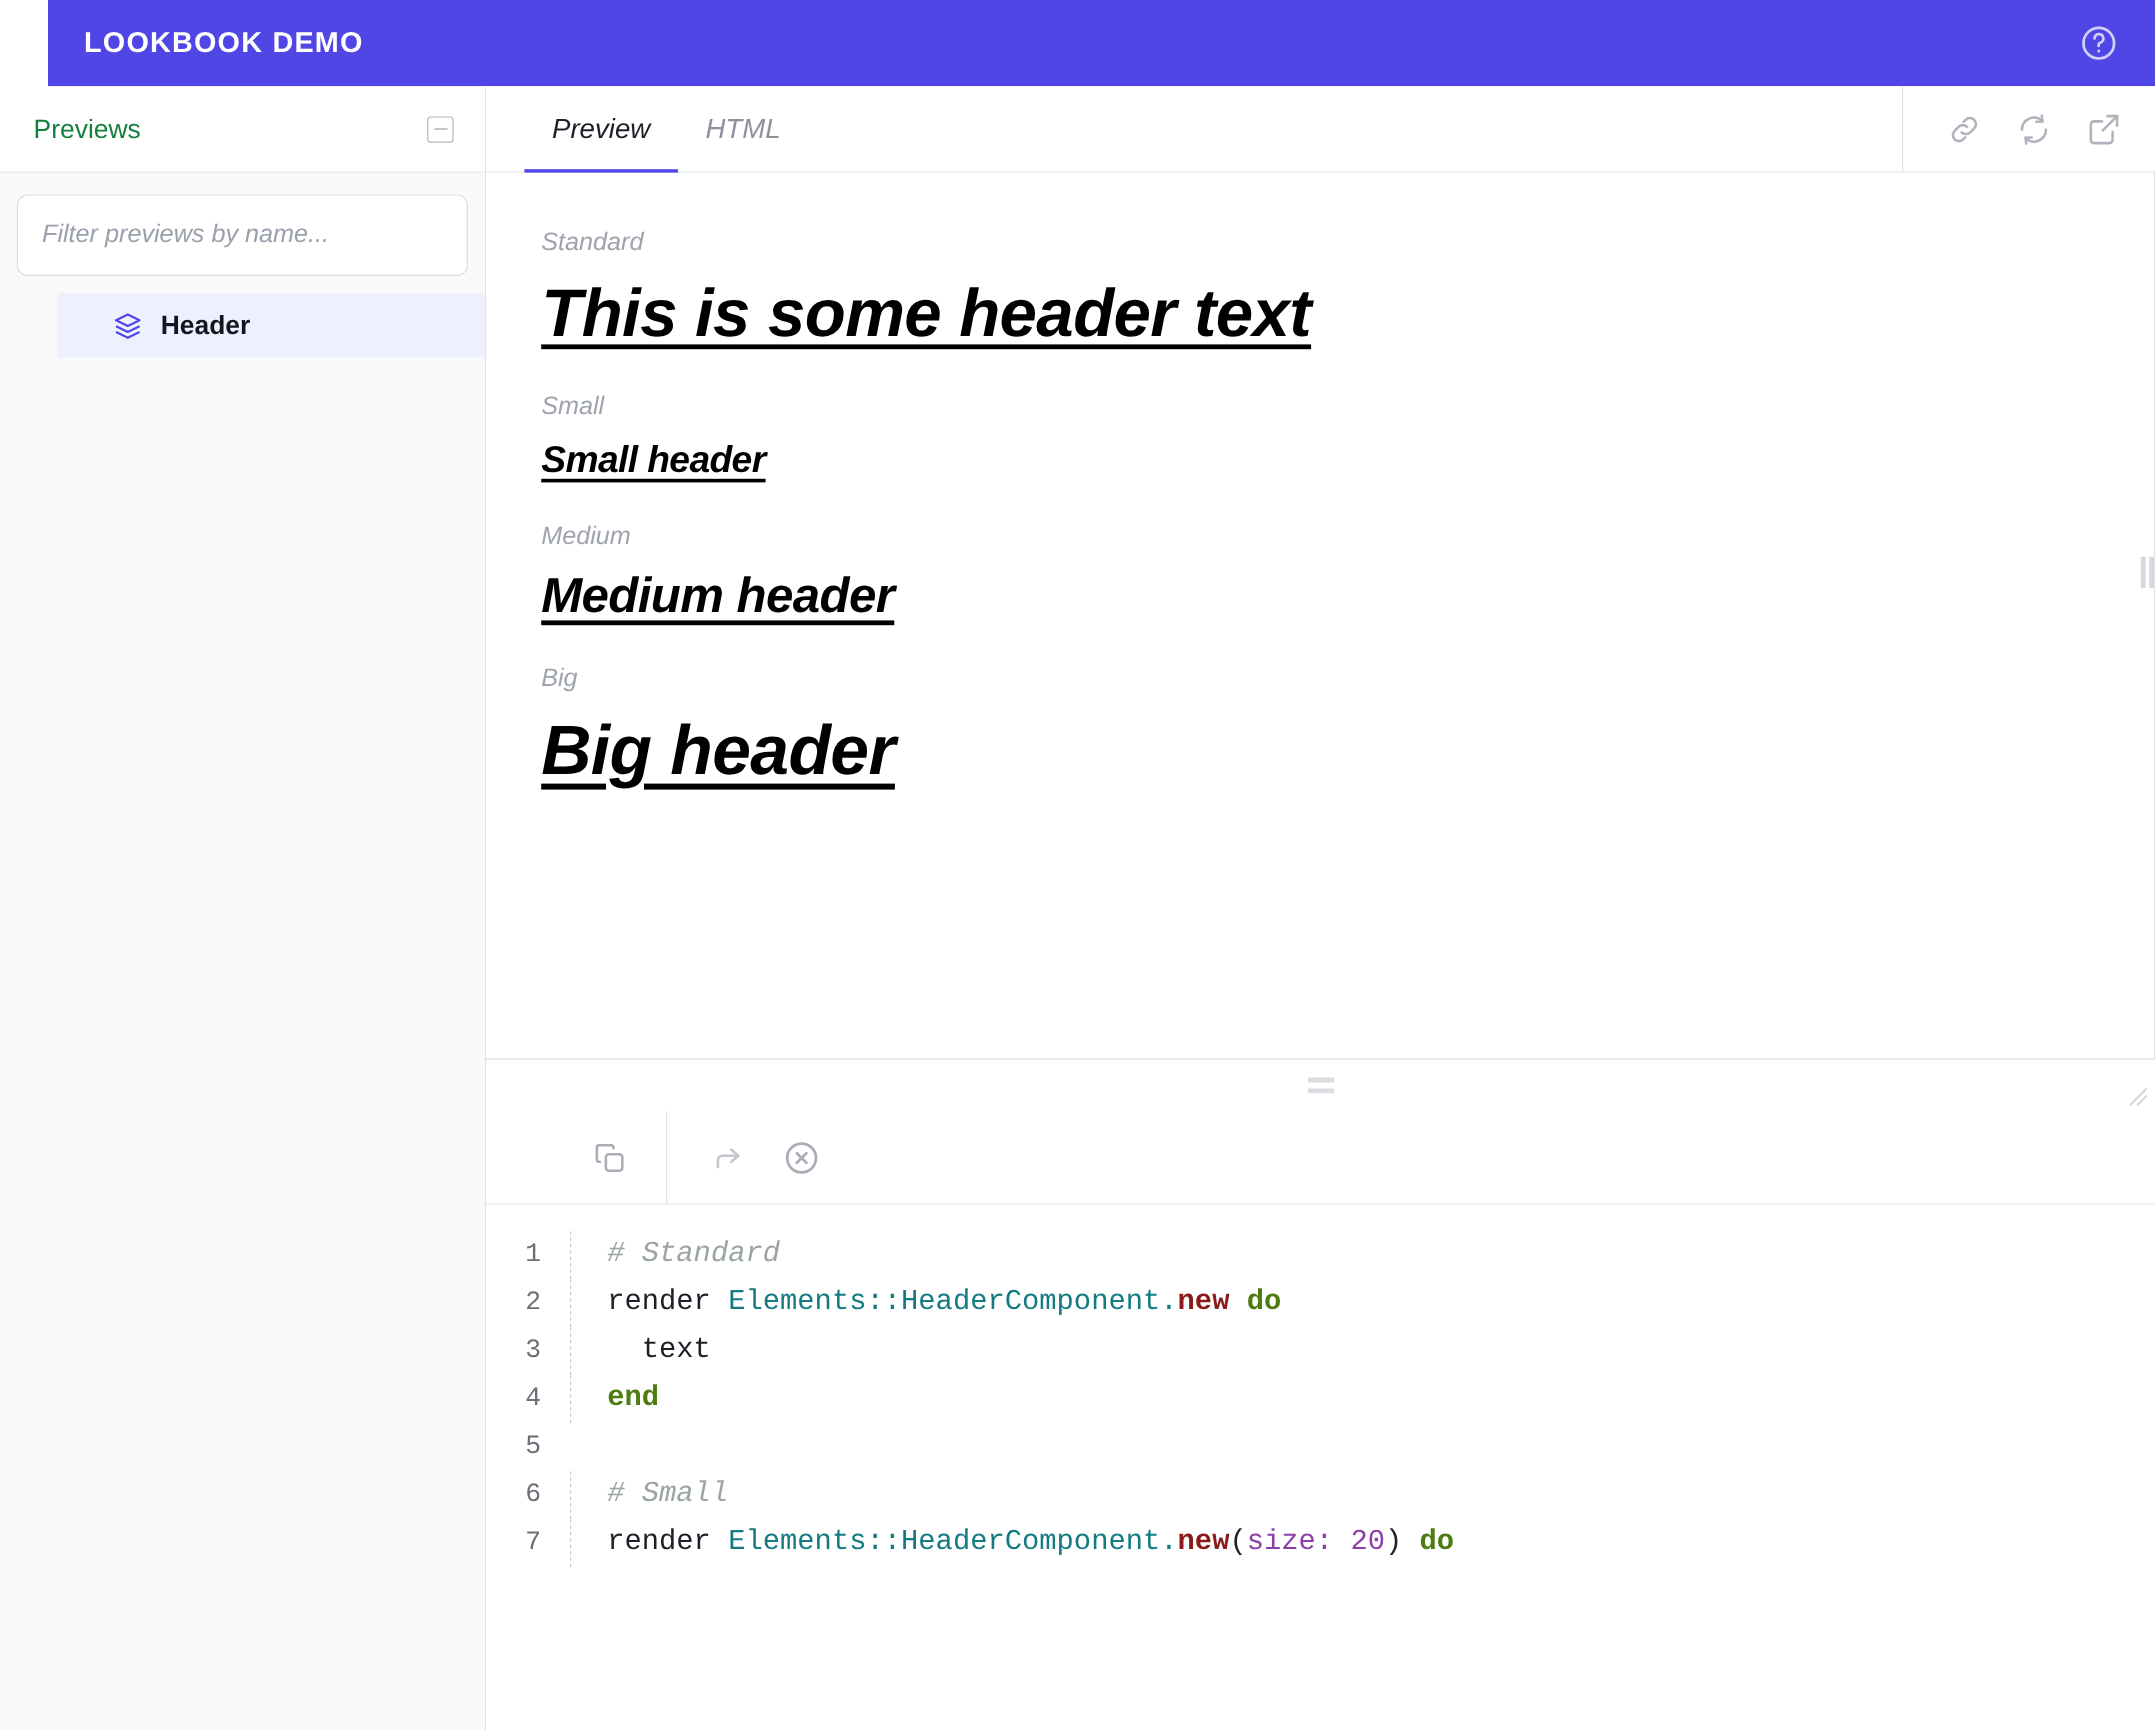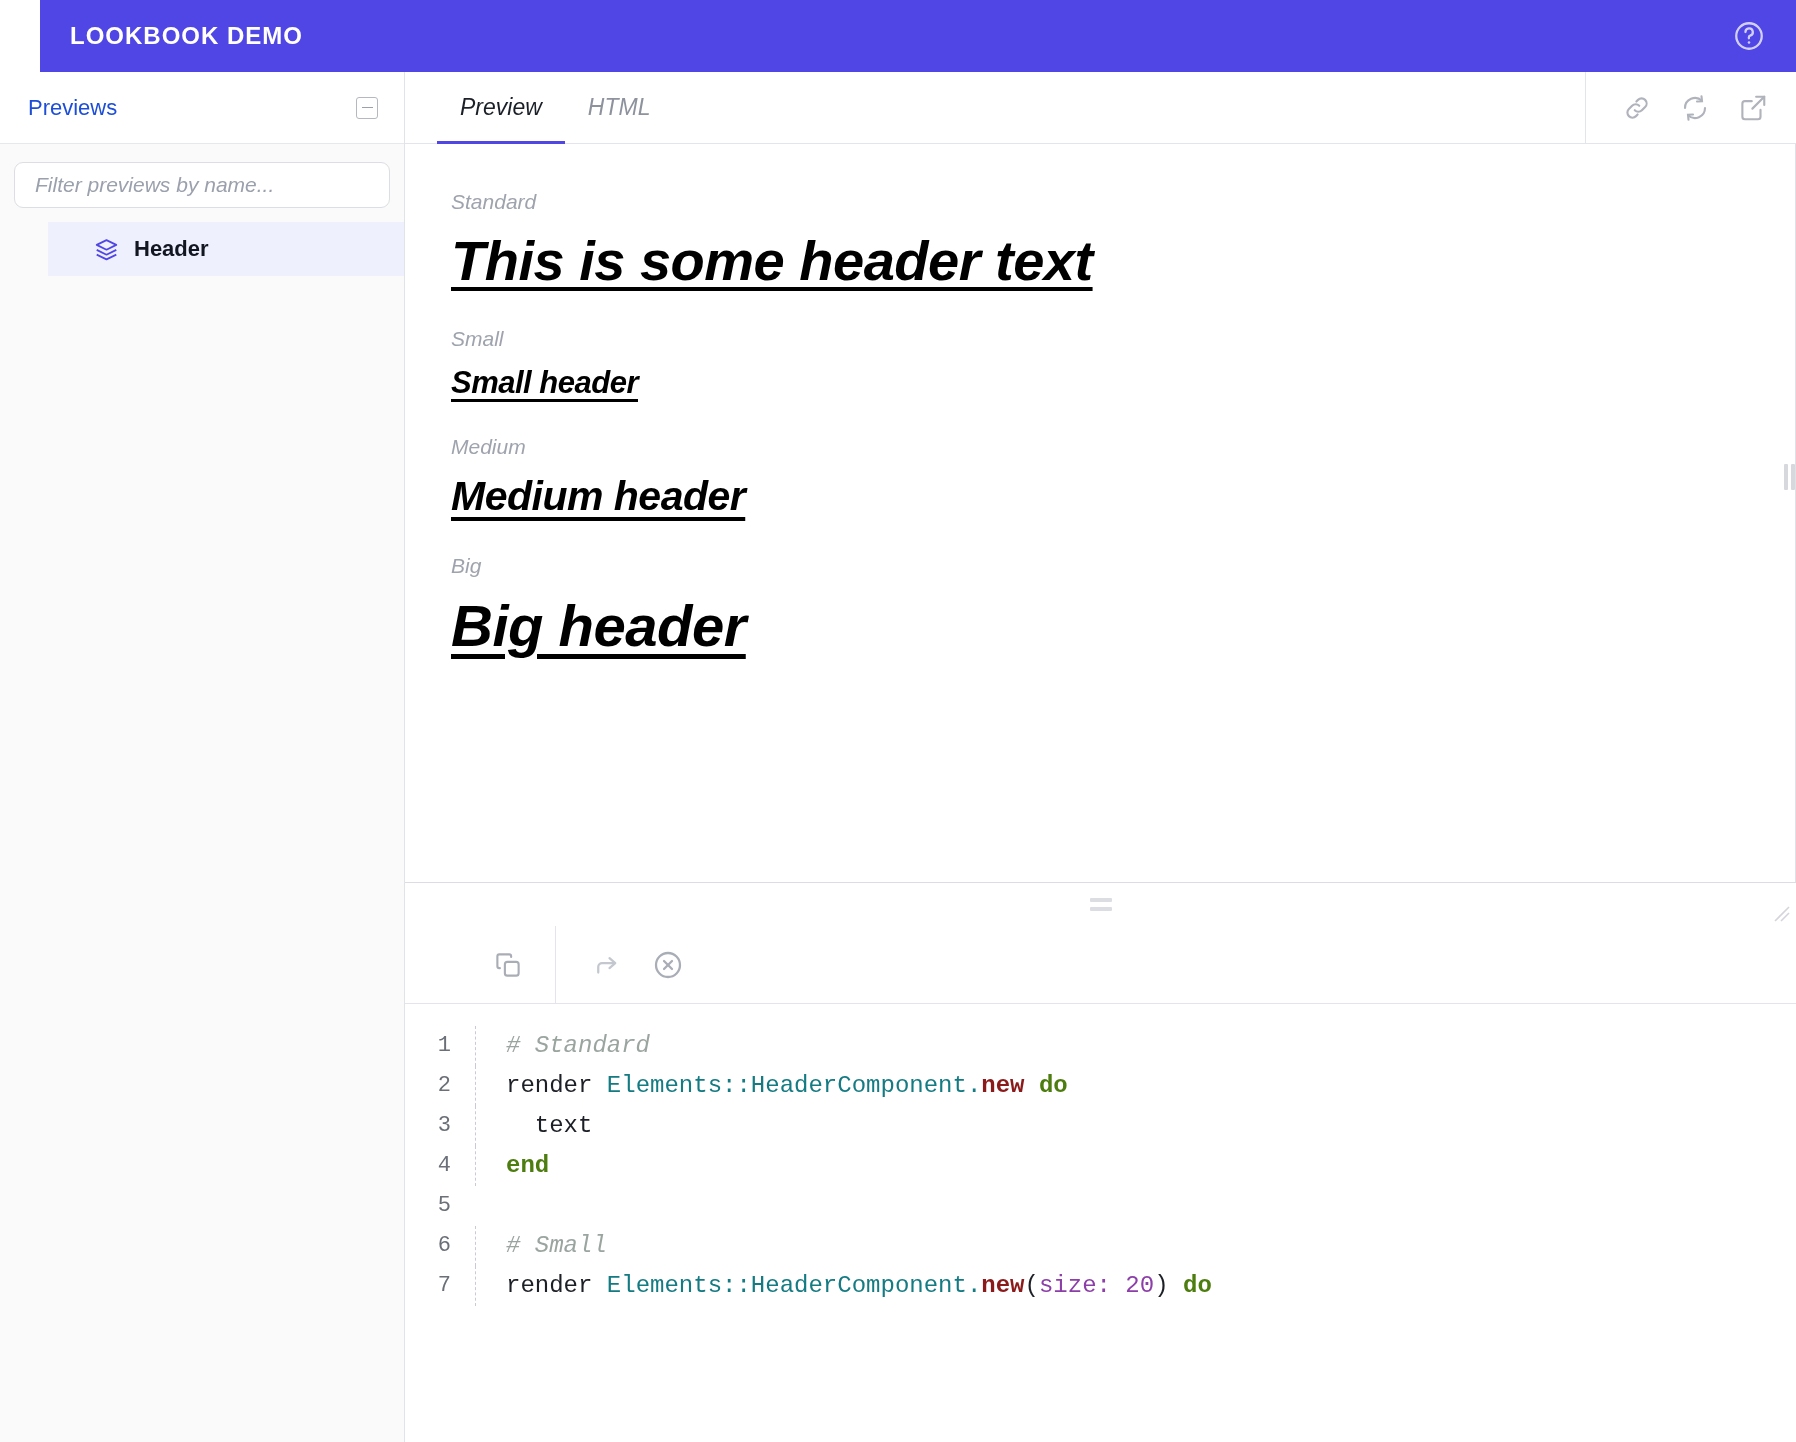--- a/index.html
+++ b/index.html
@@ -46,31 +46,31 @@
     border-right: 1px solid #e2e3e7;
     display: flex; flex-direction: column;
   }
   .sidebar-head {
     height: 72px; min-height: 72px;
     display: flex; align-items: center; justify-content: space-between;
     padding: 0 26px 0 28px;
     background: #ffffff;
     border-bottom: 1px solid #e7e8ec;
   }
-  .sidebar-head-title { font-size: 22px; color: #1d4ed8; }
+  .sidebar-head-title { font-size: 22px; color: #15803d; }
   .collapse-box {
     width: 22px; height: 22px;
     border: 1.5px solid #b5b8c0; border-radius: 3px;
     display:flex; align-items:center; justify-content:center;
     cursor: pointer;
   }
   .collapse-box i { display:block; width: 11px; height: 1.5px; background: #9ca0aa; }
   .filter-wrap { padding: 18px 14px 14px 14px; background: #fafafa; }
   .filter-input {
-    width: 100%; height: 46px;
+    width: 100%; height: 68px;
     border: 1px solid #dcdee3; border-radius: 9px;
     background: #ffffff;
     padding: 0 20px;
     font-size: 21px; font-style: italic;
     color: #9aa0ac;
     font-family: "Liberation Sans", sans-serif;
     outline: none;
   }
   .filter-input::placeholder { color: #9aa0ac; font-style: italic; }
   .nav-list { flex: 1; margin-left: 48px; }

